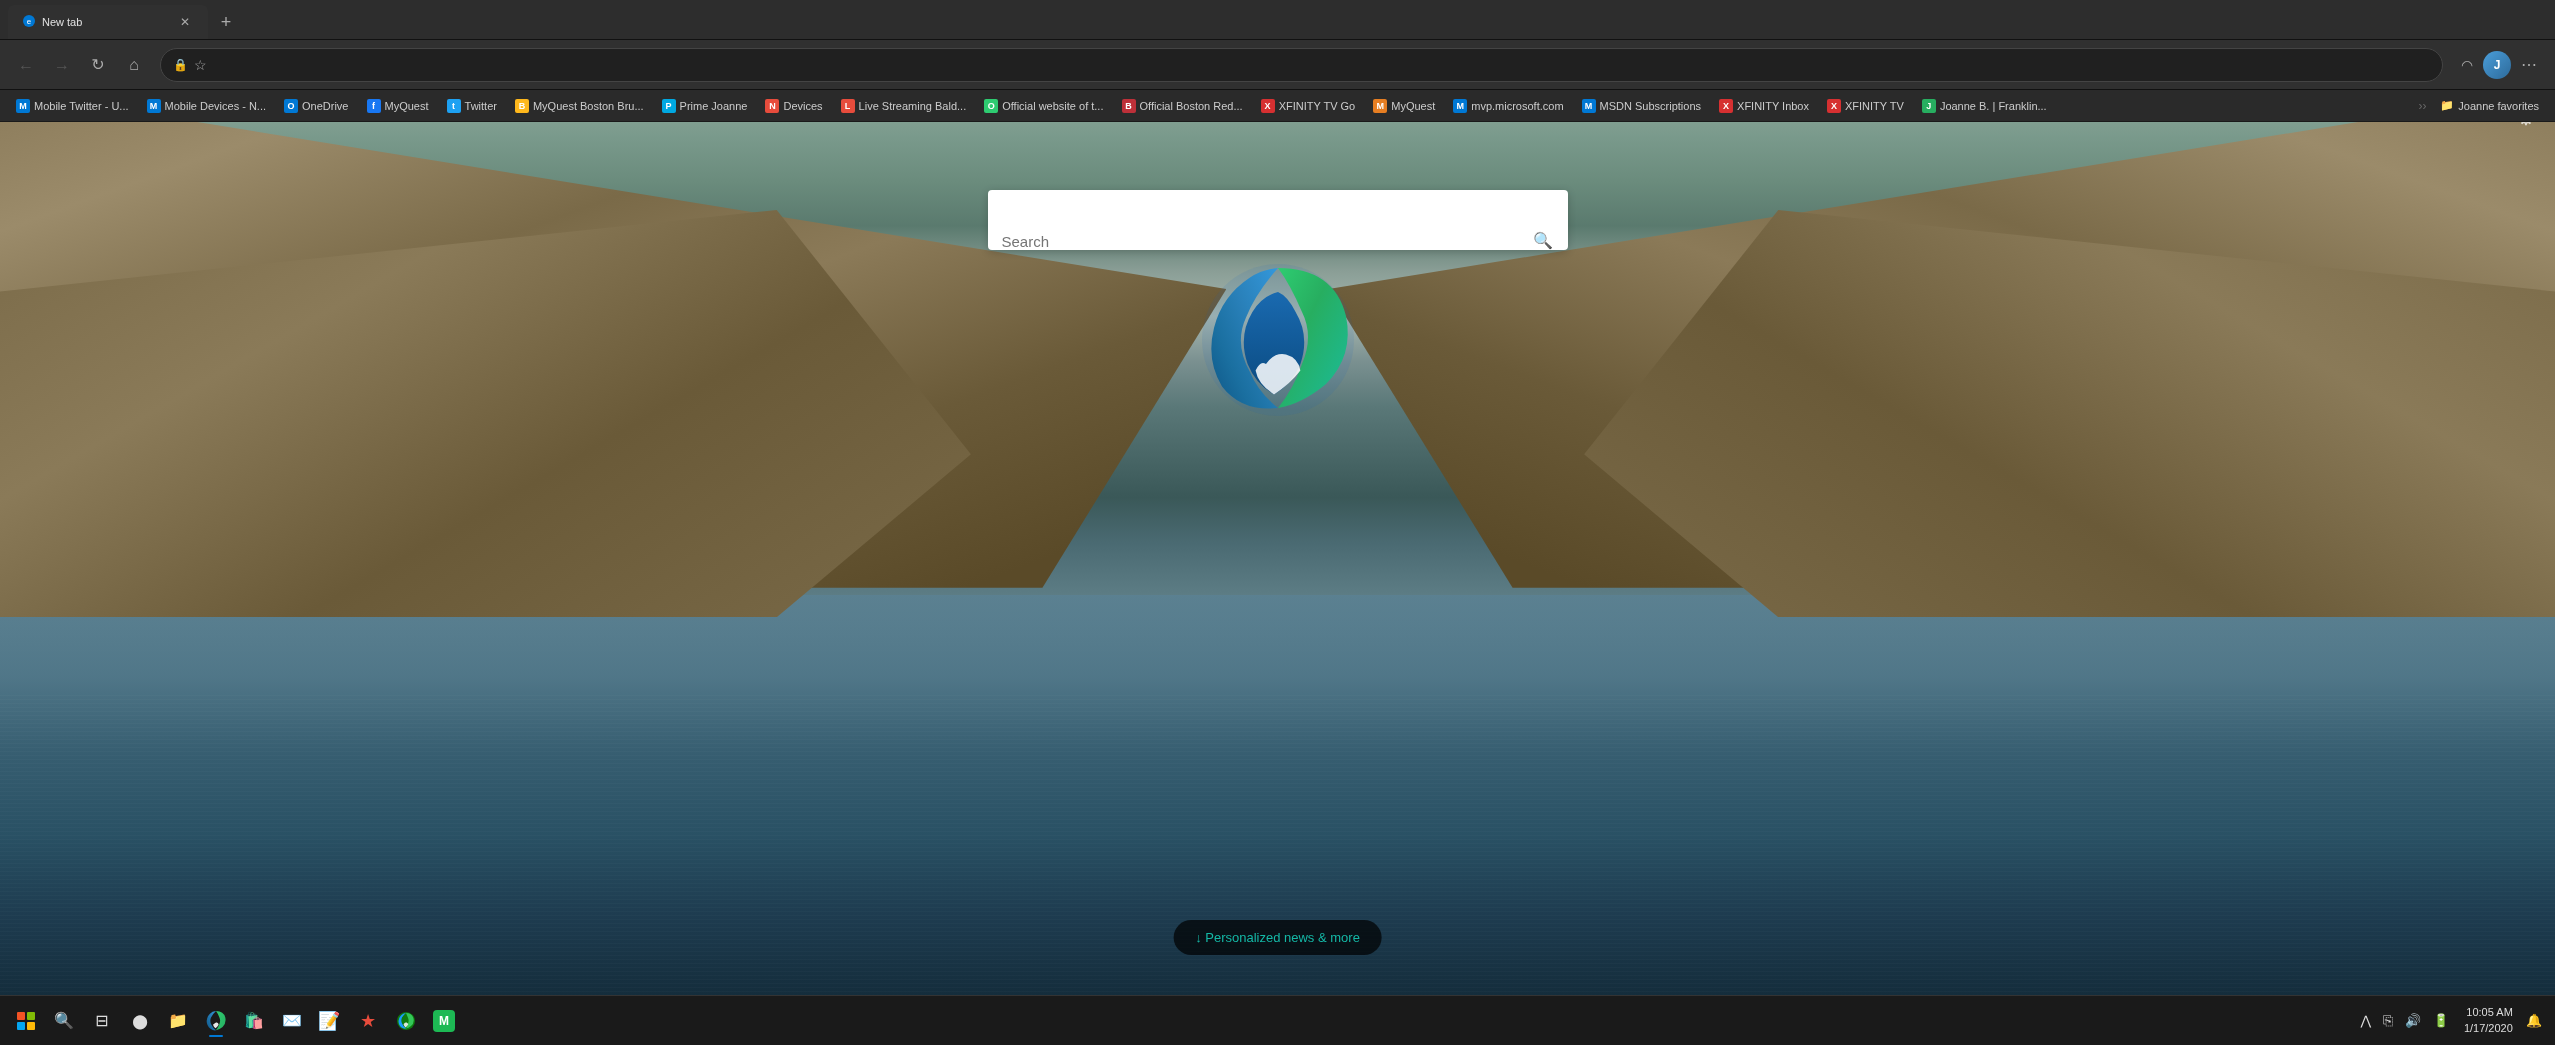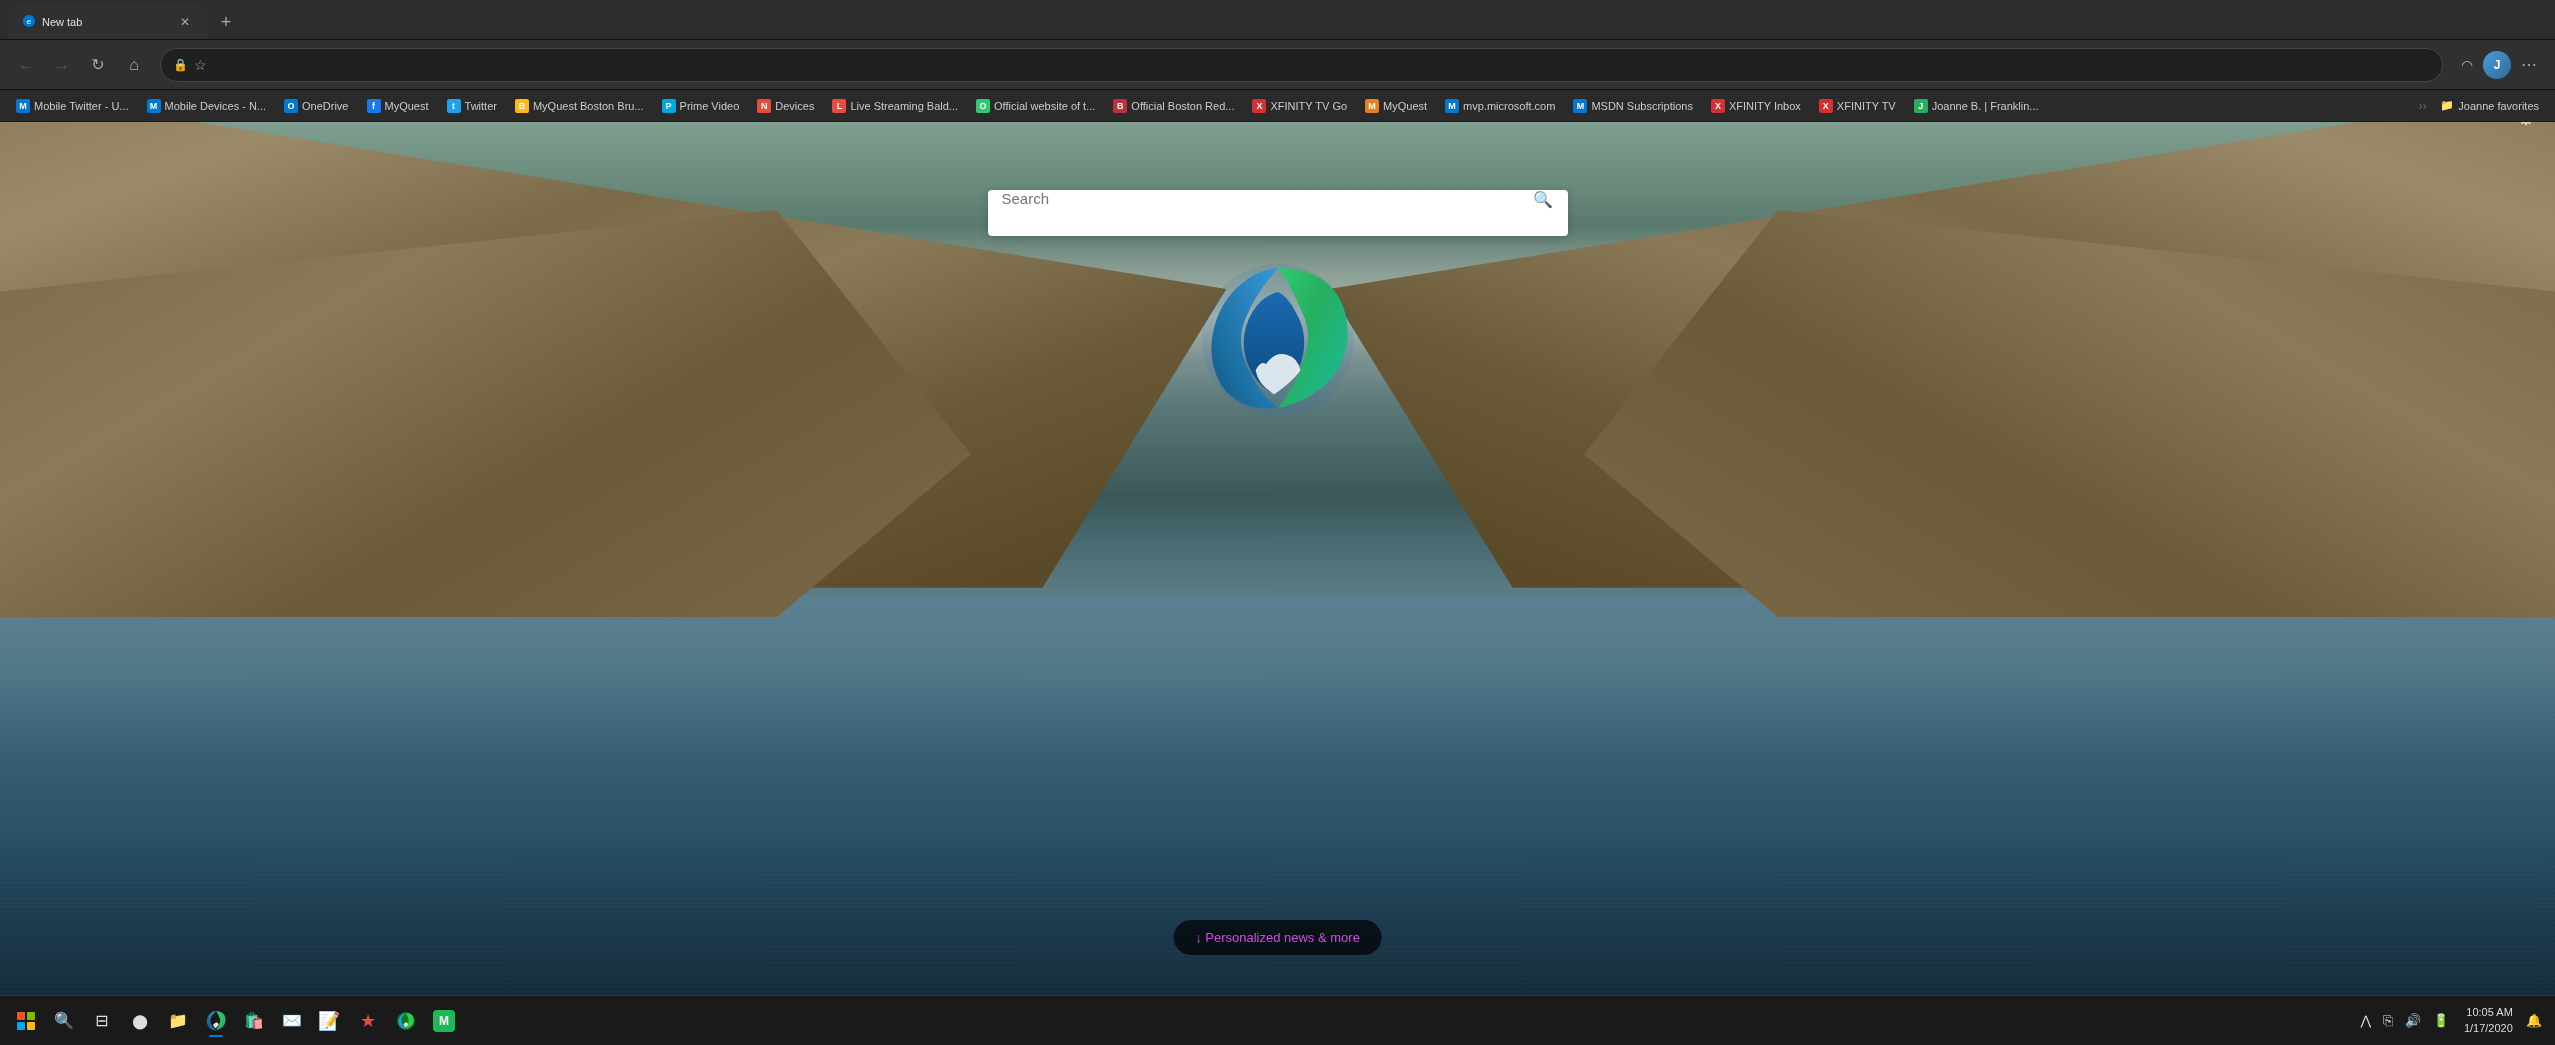--- a/index.html
+++ b/index.html
@@ -266,25 +266,25 @@
       position: absolute;
       top: 100px;
       left: 50%;
       transform: translateX(-50%);
       width: 580px;
       z-index: 10;
     }
 
     .page-search-bar {
       width: 100%;
-      height: 46px;
+      height: 60px;
       background: white;
       border-radius: 4px;
       display: flex;
-      align-items: flex-start;
+      align-items: flex-end;
       padding: 0 14px;
       box-shadow: 0 2px 8px rgba(0,0,0,0.2);
     }
 
     .page-search-input {
       flex: 1;
       border: none;
       outline: none;
       font-size: 15px;
       font-family: 'Segoe UI', Arial, sans-serif;
@@ -307,21 +307,21 @@
       z-index: 10;
     }
 
     
     .personalized-news-btn {
       position: absolute;
       bottom: 40px;
       left: 50%;
       transform: translateX(-50%);
       background: rgba(0,0,0,0.7);
-      color: #d946ef;
+      color: #14b8a6;
       padding: 10px 22px;
       border-radius: 20px;
       font-size: 13px;
       display: flex;
       align-items: center;
       gap: 8px;
       cursor: pointer;
       white-space: nowrap;
       z-index: 10;
       border: none;
@@ -553,21 +553,21 @@
         <div class="bookmark-item">
           <div class="fav-dot" style="background: rgb(29, 161, 242);">t</div>
           <span>Twitter</span>
         </div>
         <div class="bookmark-item">
           <div class="fav-dot" style="background: rgb(255, 184, 28);">B</div>
           <span>MyQuest Boston Bru...</span>
         </div>
         <div class="bookmark-item">
           <div class="fav-dot" style="background: rgb(0, 168, 225);">P</div>
-          <span>Prime Video</span>
+          <span>Prime Joanne</span>
         </div>
         <div class="bookmark-item">
           <div class="fav-dot" style="background: rgb(231, 76, 60);">N</div>
           <span>Devices</span>
         </div>
         <div class="bookmark-item">
           <div class="fav-dot" style="background: rgb(231, 76, 60);">L</div>
           <span>Live Streaming Bald...</span>
         </div>
         <div class="bookmark-item">

